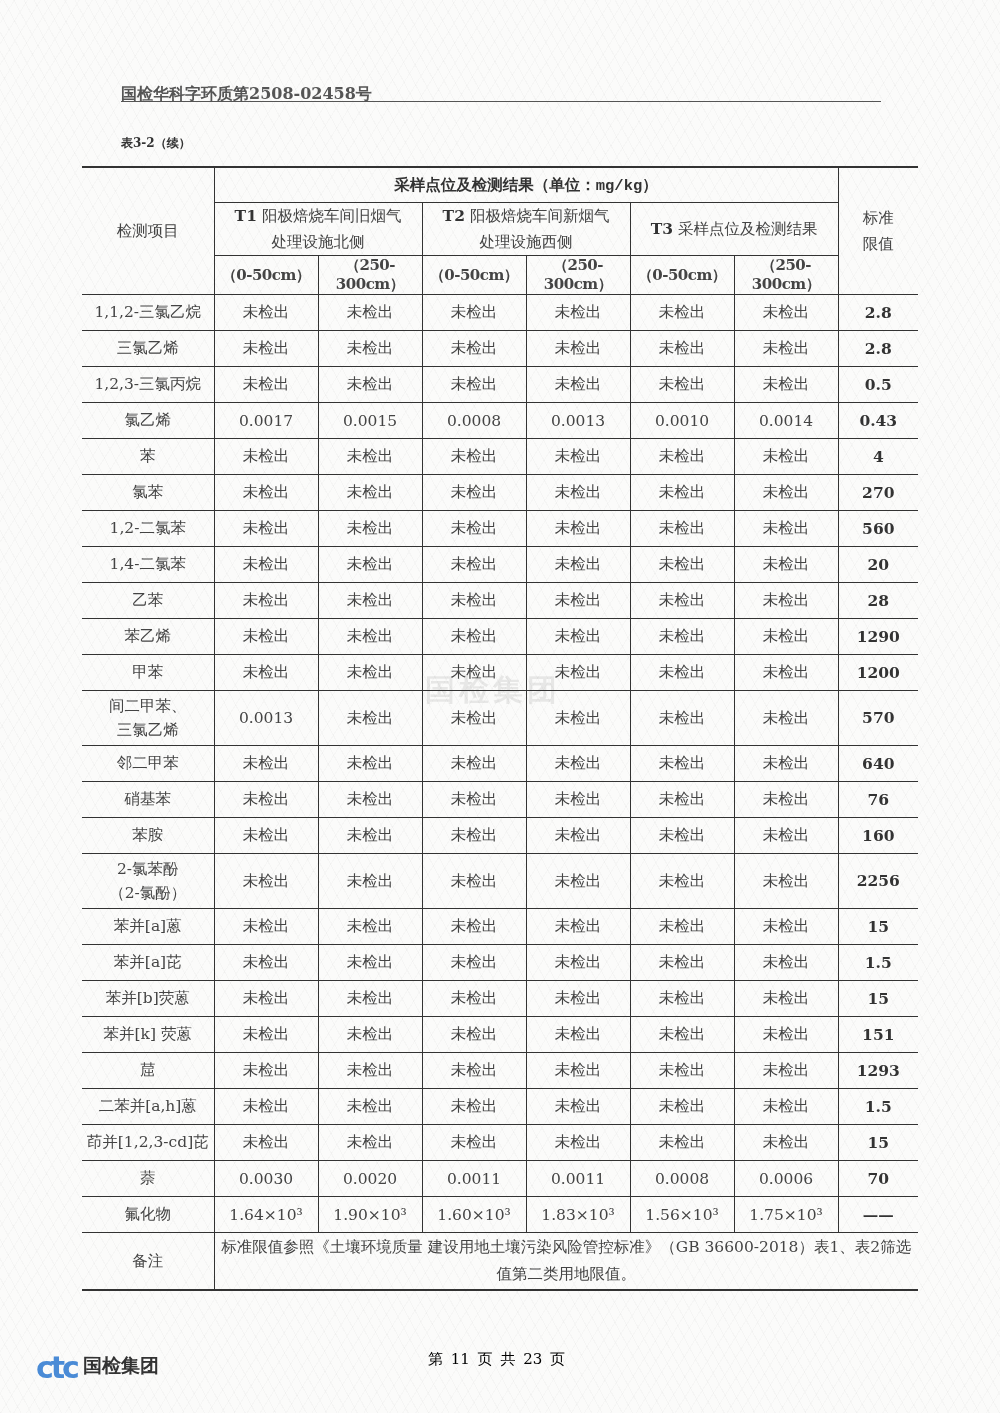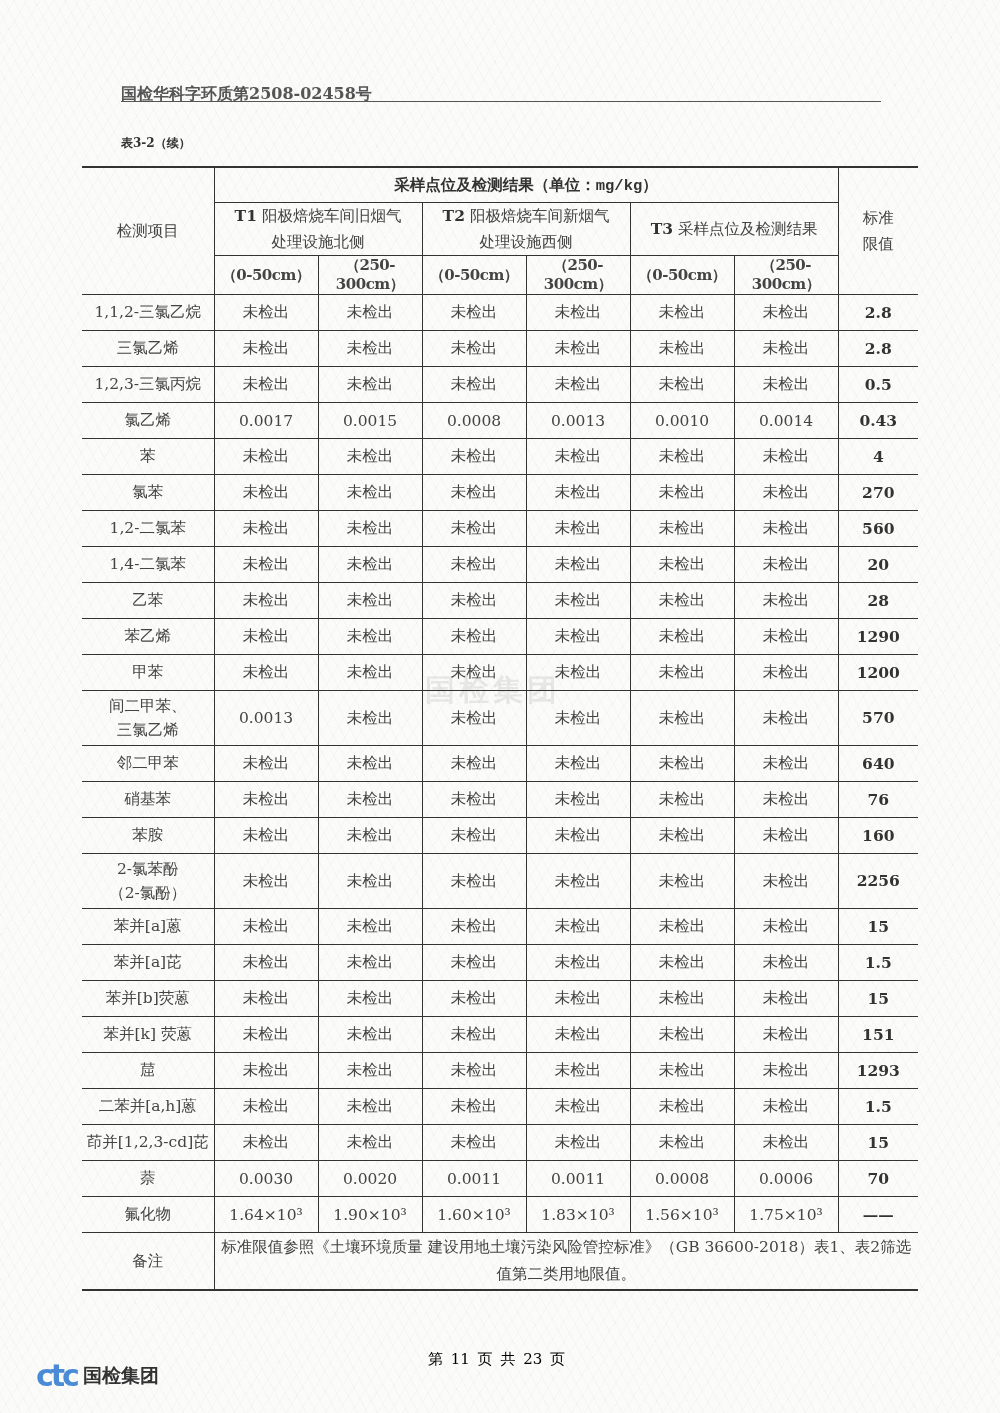--- a/index.html
+++ b/index.html
@@ -40,21 +40,21 @@
   .hdr-site { height:49px; line-height:26px; }
   .hdr-site b { color:#333; }
   .hdr-depth { height:36px; font-weight:bold !important; font-size:15px !important; letter-spacing:-0.5px; }
   .row td { height:35px; }
   .row.tall td { height:54px; line-height:24px; }
   .row.note td { height:56px; }
   td.limit { font-weight:bold !important; color:#333 !important; }
   td.note-text { text-align:right; padding:0 6px !important; line-height:27px; }
   td.name { font-size:15.5px; }
   .footer-logo {
-    position:absolute; left:36px; top:1353px; display:flex; align-items:center;margin-top:8px;
+    position:absolute; left:36px; top:1353px; display:flex; align-items:flex-start;
   }
   .ctc {
     font-family:"DejaVu Sans","Liberation Sans",sans-serif; font-weight:bold;
     font-size:30px; color:#4a8bd6; letter-spacing:-3px; line-height:30px;
   }
   .logo-cn {
     font-family:"DejaVu Sans","Liberation Sans",sans-serif; font-weight:bold;
     font-size:19px; color:#333; margin-left:6px;
   }
   .page-num {

